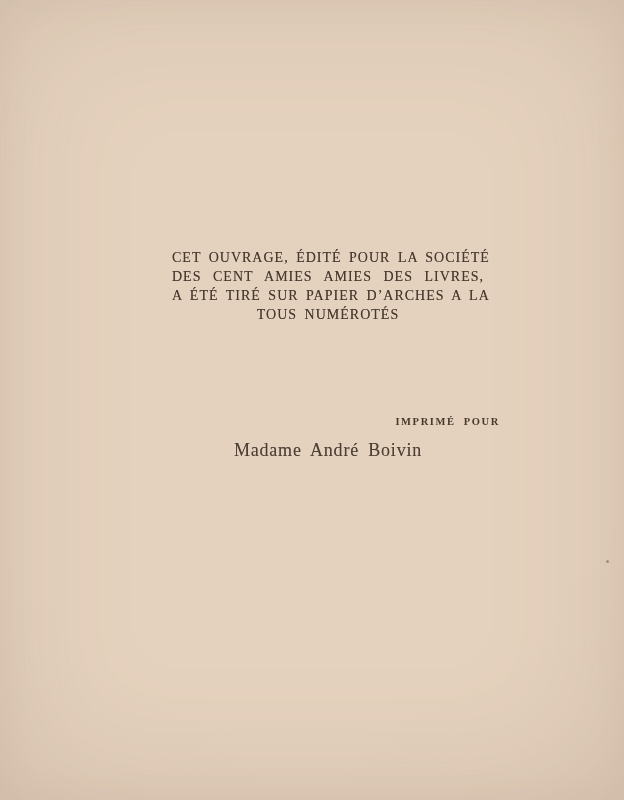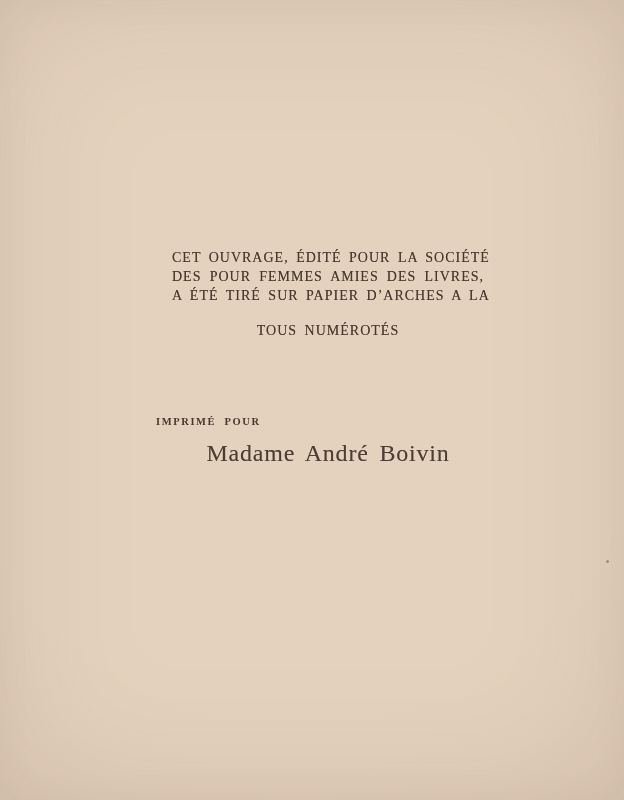--- a/index.html
+++ b/index.html
@@ -45,55 +45,54 @@
     word-spacing: 3px;
     white-space: nowrap;
     text-align: justify;
     text-align-last: justify;
     text-shadow: 0 0 0.5px rgba(70, 57, 46, 0.55);
   }
   .cline.center {
     text-align: center;
     text-align-last: center;
     white-space: normal;
-    margin-top: 16px;
   }
 
   .exemplaire {
     position: absolute;
     left: 156px;
     top: 389px;
     width: 344px;
     text-align: center;
     font-size: 14.5px;
     letter-spacing: 1.6px;
     word-spacing: 7px;
     text-shadow: 0 0 0.5px rgba(70, 57, 46, 0.55);
   }
 
   .imprime {
     position: absolute;
     left: 156px;
     top: 416px;
     width: 344px;
-    text-align: left;
+    text-align: right;
     font-size: 10.5px;
     font-weight: bold;
     letter-spacing: 1.6px;
     word-spacing: 4px;
     color: var(--ink, #46392e);
   }
 
   .owner {
     position: absolute;
     left: 156px;
     top: 440px;
     width: 344px;
     text-align: center;
-    font-size: 24px;
+    font-size: 18px;
     font-weight: 400;
     letter-spacing: 0.8px;
     word-spacing: 4px;
     color: var(--ink-light, #4b3f34);
     text-shadow: 0 0 0.4px rgba(75, 63, 52, 0.4);
   }
 
   .speck {
     position: absolute;
     left: 606px;
@@ -104,21 +103,21 @@
     background: rgba(104, 86, 70, 0.5);
   }
 </style>
 </head>
 <body>
 
 <div class="page">
 
   <div class="colophon">
     <div class="cline">CET OUVRAGE, ÉDITÉ POUR LA SOCIÉTÉ</div>
-    <div class="cline">DES POUR FEMMES AMIES DES LIVRES,</div>
+    <div class="cline">DES CENT AMIES AMIES DES LIVRES,</div>
     <div class="cline">A ÉTÉ TIRÉ SUR PAPIER D’ARCHES A LA</div>
     <div class="cline center">TOUS NUMÉROTÉS</div>
   </div>
 
 
   <div class="imprime">IMPRIMÉ POUR</div>
 
   <div class="owner">Madame André Boivin</div>
 
   <div class="speck"></div>

